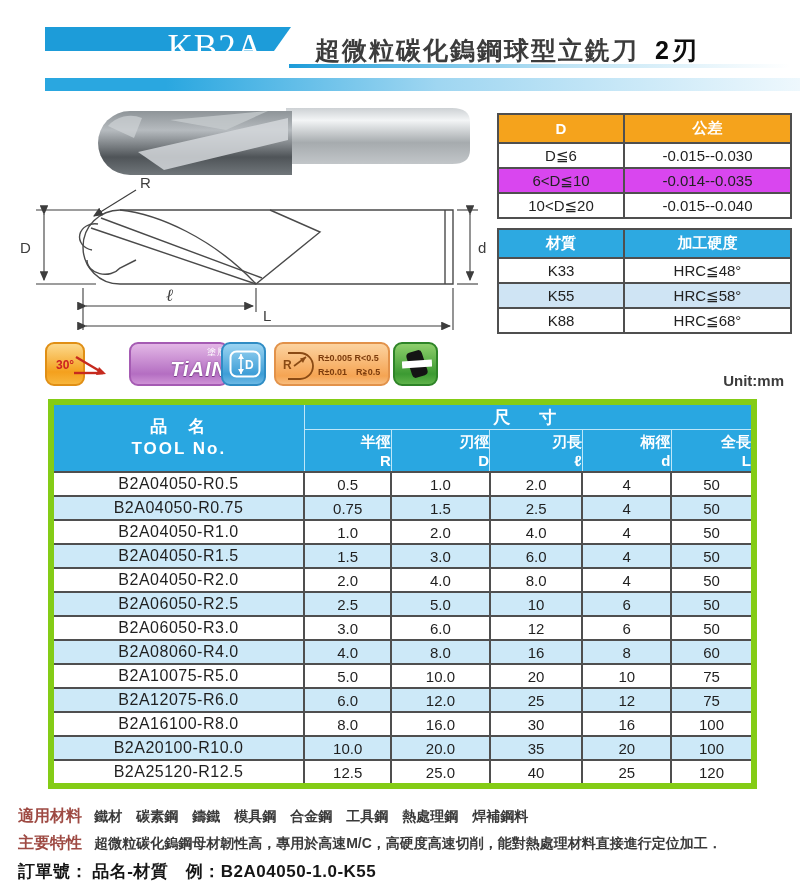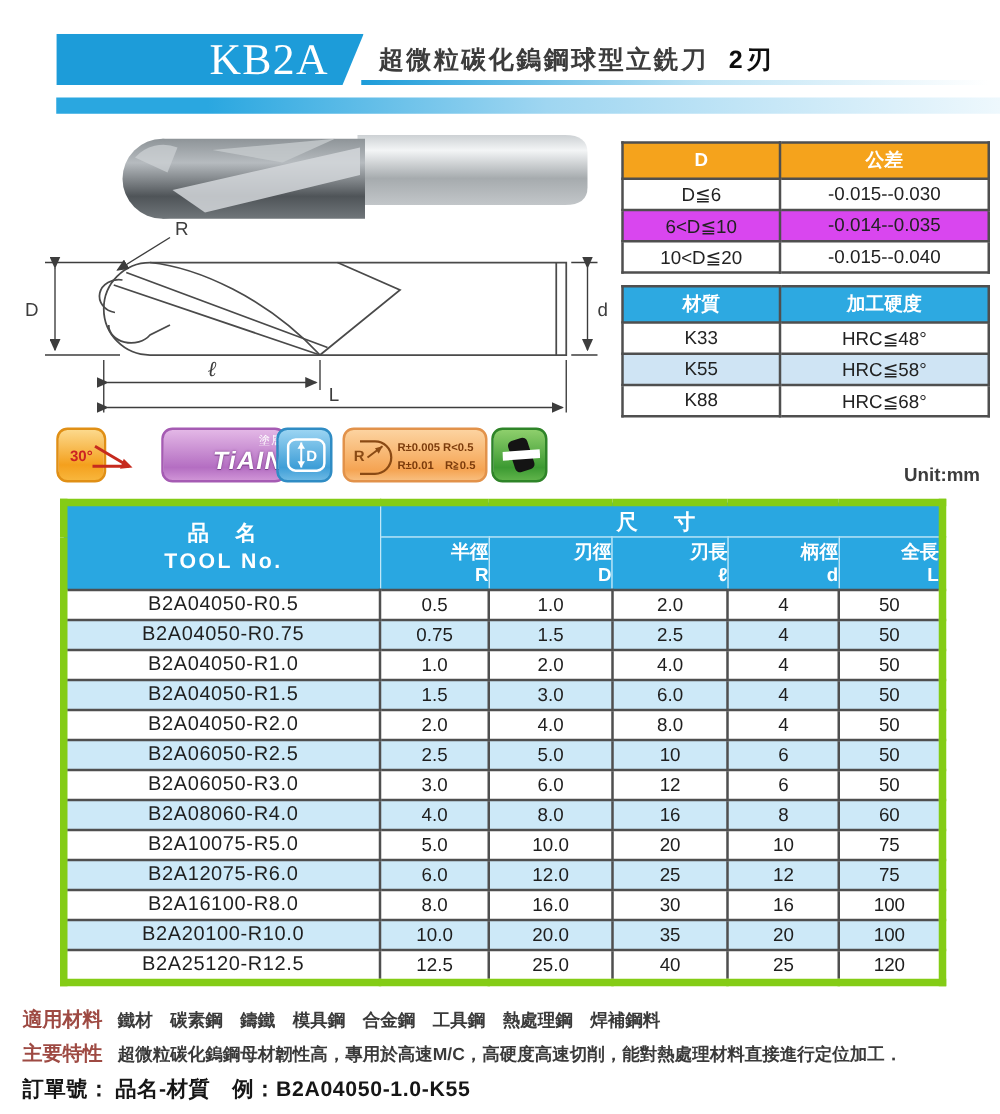--- a/index.html
+++ b/index.html
@@ -1,24 +1,24 @@
 <!DOCTYPE html>
 <html><head>
 <meta charset="utf-8">
 <style>
   html,body{margin:0;padding:0;background:#ffffff;}
   .page{position:relative;width:800px;height:891px;background:#fff;overflow:hidden;
         font-family:"Liberation Sans",sans-serif;color:#2b2b2b;}
 
   
-  .band{position:absolute;left:45px;top:27px;width:246px;height:41px;background:#1d9cd9;
+  .band{position:absolute;left:45px;top:27px;width:246px;height:24px;background:#1d9cd9;
         clip-path:polygon(0 0,100% 0,calc(100% - 17px) 100%,0 100%);text-align:center;}
   .model{position:absolute;right:28px;top:1px;font-family:"Liberation Serif",serif;
          font-size:35px;color:#fff;letter-spacing:1px;}
-  .title{position:absolute;left:303px;top:34px;font-size:20px;font-weight:bold;
+  .title{position:absolute;left:315px;top:34px;font-size:25px;font-weight:bold;
          color:#3c3c3c;letter-spacing:2px;white-space:nowrap;}
   .flutes{margin-left:16px;color:#0d0d0d;letter-spacing:3px;}
   .thin-line{position:absolute;left:289px;top:64px;width:501px;height:4px;
          background:linear-gradient(90deg,#1d9cd9,#bfe4f5 55%,rgba(255,255,255,0));}
   .stripe{position:absolute;left:45px;top:78px;width:755px;height:13px;
          background:linear-gradient(90deg,#2aa7e0 0%,#2aa7e0 16%,#9fd6f1 52%,#eef8fd 100%);}
 
   
   .photo{position:absolute;left:30px;top:90px;}
   .drawing{position:absolute;left:8px;top:172px;}

